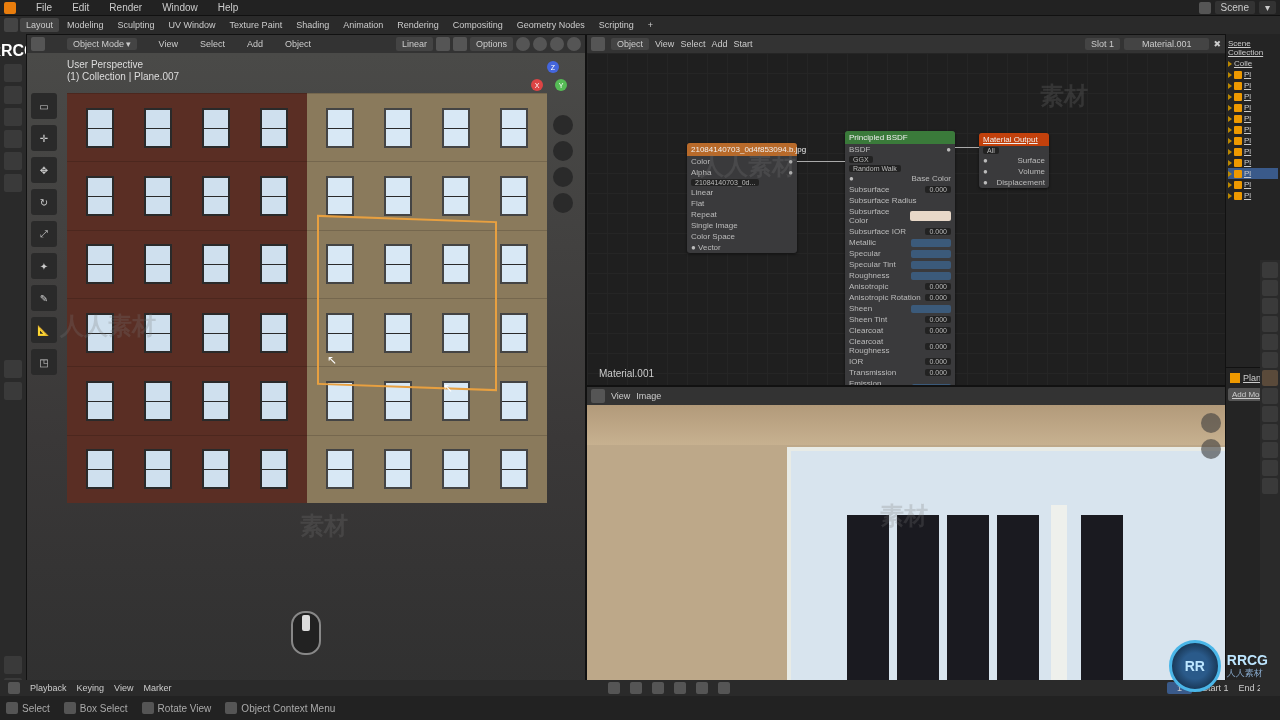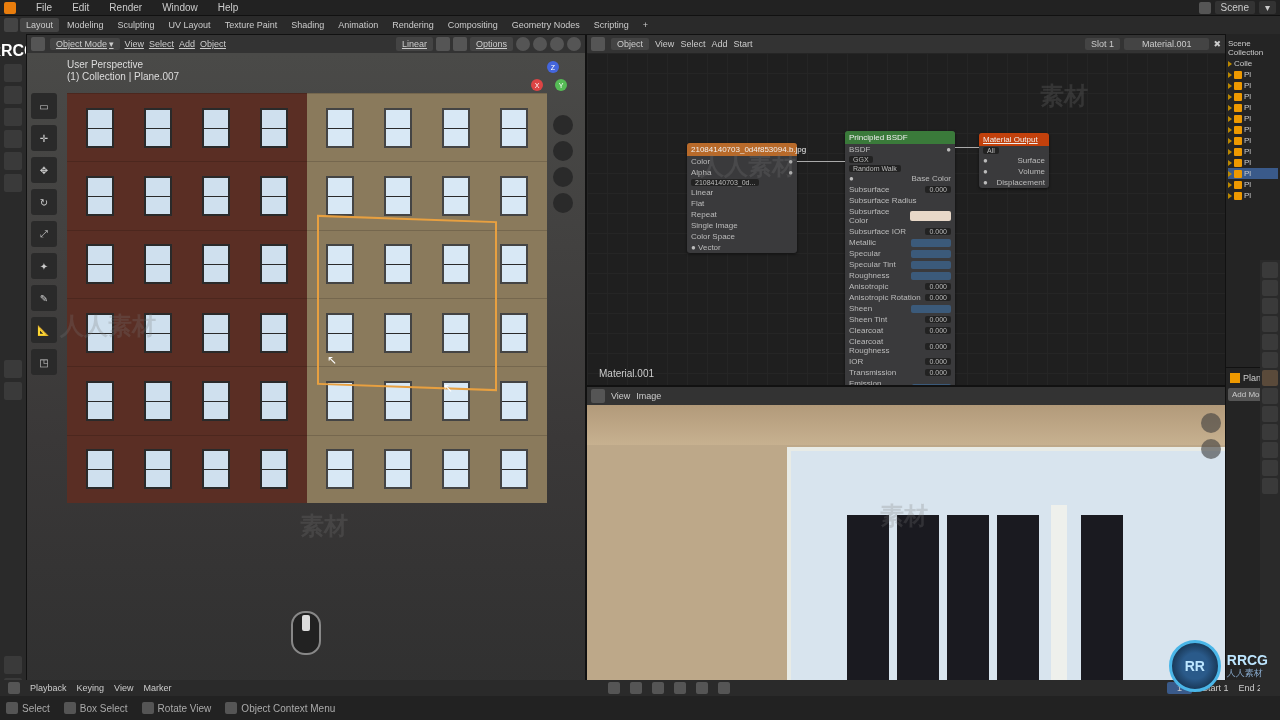--- a/index.html
+++ b/index.html
@@ -8,21 +8,21 @@
   .topbar .menu { font-size:10px; cursor:pointer; }
   .topbar .scene-label { margin-left:auto; display:flex; align-items:center; gap:4px; }
   .topbar .scene-label .field { background:#333; padding:1px 6px; border-radius:2px; font-size:10px; }
   .workspaces { height:18px; background:#2a2a2a; display:flex; align-items:center; padding:0 4px; gap:2px; }
   .workspaces .ws { font-size:9px; padding:2px 6px; cursor:pointer; border-radius:2px; }
   .workspaces .ws.active { background:#444; }
   .main { display:flex; height:calc(100% - 34px - 24px); }
   .left-tray { width:26px; background:#2a2a2a; display:flex; flex-direction:column; align-items:center; gap:4px; padding-top:4px; }
   .left-tray .ico { width:18px; height:18px; background:#3a3a3a; border-radius:2px; }
   .viewport { flex:1; position:relative; background:#3a3a3a; border:1px solid #111; display:flex; flex-direction:column; }
-  .vp-header { height:18px; background:#333; display:flex; align-items:center; padding:0 4px; gap:5px; font-size:9px;text-decoration:underline; }
+  .vp-header { height:18px; background:#333; display:flex; align-items:center; padding:0 4px; gap:22px; font-size:9px; }
   .vp-header .sel { background:#444; padding:1px 6px; border-radius:2px; display:flex; align-items:center; gap:2px; }
   .vp-header .hico { width:14px; height:14px; background:#555; border-radius:2px; }
   .vp-header .hico.round { border-radius:50%; }
   .vp-header .right { margin-left:auto; display:flex; gap:3px; }
   .vp-body { flex:1; position:relative; background:linear-gradient(180deg,#4a4a48 0%, #3a3838 60%, #303030 100%); overflow:hidden; }
   .toolcol { position:absolute; left:4px; top:40px; display:flex; flex-direction:column; gap:6px; z-index:5; }
   .toolcol .tool { width:26px; height:26px; background:#2a2a2a; border-radius:3px; display:flex; align-items:center; justify-content:center; }
   .overlay-text { position:absolute; left:40px; top:6px; font-size:10px; color:#ddd; z-index:5; }
   .overlay-text div { line-height:12px; }
   .nav-gizmo { position:absolute; right:10px; top:6px; width:50px; height:50px; z-index:5; }
@@ -73,21 +73,21 @@
   .img-body .frame { position:absolute; left:200px; top:42px; right:-20px; bottom:0; background:#d8e4ee; border:4px solid #e8ebe6; }
   .img-body .bar { position:absolute; top:110px; bottom:0; width:42px; background:#1a1a20; }
   .img-body .bar.b1 { left:260px; }
   .img-body .bar.b2 { left:310px; }
   .img-body .bar.b3 { left:360px; }
   .img-body .bar.b4 { left:410px; }
   .img-body .divider { position:absolute; top:100px; bottom:0; width:16px; background:#eef0ec; left:464px; }
   .img-body .bar.b5 { left:494px; }
   .img-body .nicons { position:absolute; right:4px; top:8px; display:flex; flex-direction:column; gap:6px; }
   .img-body .nicons .nico { width:20px; height:20px; background:rgba(60,60,60,.6); border-radius:50%; }
-  .side-right { width:54px; background:#2a2a2a; display:flex; flex-direction:column; }
+  .side-right { width:54px; background:#2a2a2a; display:flex; flex-direction:column;text-decoration:underline; }
   .outliner { flex:1; background:#242424; border-bottom:1px solid #111; padding:4px 2px; font-size:8px; overflow:hidden; }
   .outliner .oline { display:flex; align-items:center; gap:2px; padding:1px 0; }
   .outliner .oline .tri { width:0; height:0; border-left:4px solid #b80; border-top:3px solid transparent; border-bottom:3px solid transparent; }
   .outliner .oline .obj { width:8px; height:8px; background:#e90; border-radius:1px; }
   .outliner .oline.selected { background:#3a5a8a; }
   .props { flex:1; background:#242424; padding:2px; }
   .props .pheader { font-size:9px; padding:3px 2px; display:flex; align-items:center; gap:3px; }
   .props .pbtn { background:#555; padding:2px 4px; margin:2px 0; border-radius:2px; font-size:8px; }
   .prop-tabs { position:absolute; right:0; top:260px; bottom:24px; width:20px; background:#2a2a2a; display:flex; flex-direction:column; gap:2px; padding:2px; z-index:20; }
   .prop-tabs .ptab { width:16px; height:16px; background:#3a3a3a; border-radius:2px; }
@@ -119,21 +119,21 @@
     <span class="field">Scene</span>
     <span class="field">▾</span>
   </div>
 </div>
 
 <div class="workspaces">
   <span style="width:14px;height:14px;background:#444;border-radius:2px;"></span>
   <span class="ws active">Layout</span>
   <span class="ws">Modeling</span>
   <span class="ws">Sculpting</span>
-  <span class="ws">UV Layout</span>
+  <span class="ws">UV Window</span>
   <span class="ws">Texture Paint</span>
   <span class="ws">Shading</span>
   <span class="ws">Animation</span>
   <span class="ws">Rendering</span>
   <span class="ws">Compositing</span>
   <span class="ws">Geometry Nodes</span>
   <span class="ws">Scripting</span>
   <span class="ws">+</span>
 </div>
 

